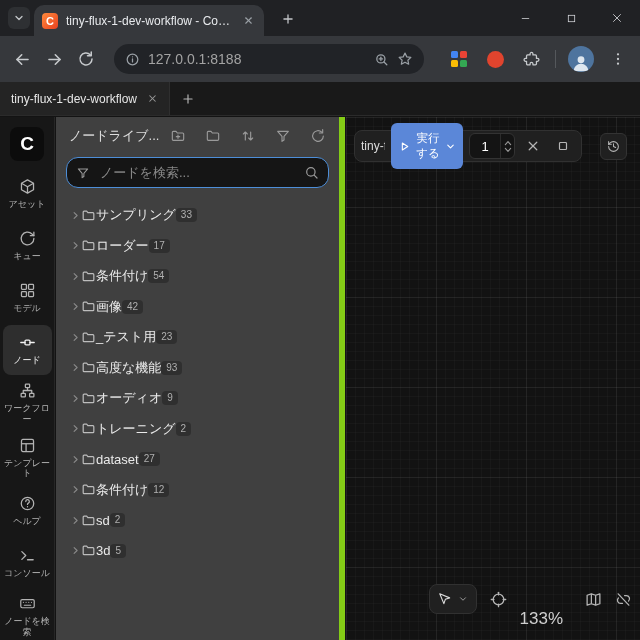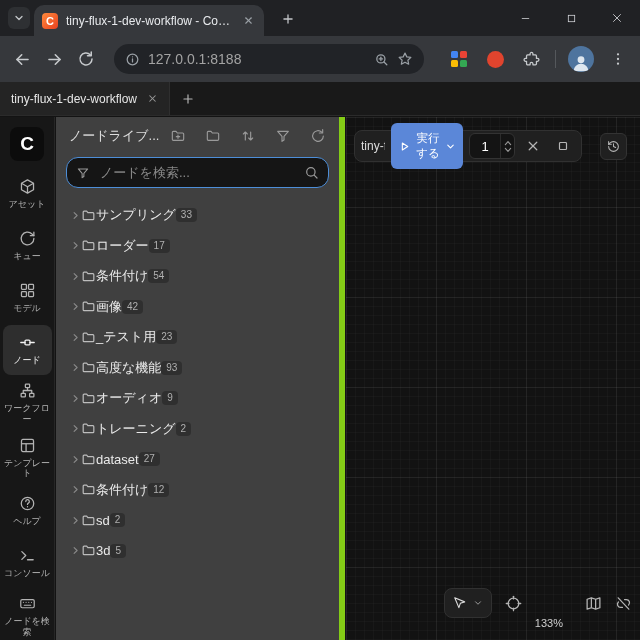--- a/index.html
+++ b/index.html
@@ -97,21 +97,21 @@
   .stepper .num{flex:1;text-align:center;font-size:13px;color:#fff;}
   .stepper .arrows{width:14px;height:100%;display:flex;flex-direction:column;align-items:center;
     justify-content:center;gap:1px;color:#9a9a9a;border-left:1px solid #2c2c2c;}
   .icon-btn{width:24px;height:24px;display:flex;align-items:center;justify-content:center;
     color:#b5b5b5;background:none;border:none;padding:0;flex:none;cursor:pointer;}
   .history-btn{position:absolute;left:254px;top:16px;width:27px;height:27px;border:1px solid #333;
     border-radius:6px;background:#202020;color:#b5b5b5;display:flex;align-items:center;justify-content:center;cursor:pointer;}
   .canvas-bottombar{position:absolute;right:8px;bottom:11px;display:flex;align-items:center;gap:13px;color:#b5b5b5;}
   .tool-pill{height:30px;background:#202020;border:1px solid #313131;border-radius:8px;
     display:flex;align-items:center;padding:0 8px;gap:6px;color:#dcdcdc;}
-  .zoom-label{font-size:11px;color:#cfcfcf;white-space:nowrap;margin-top:40px;}
+  .zoom-label{font-size:17px;color:#cfcfcf;white-space:nowrap;margin-top:40px;}
   .bb-icon{display:flex;align-items:center;justify-content:center;color:#b5b5b5;}
   .grp2{margin-left:9px;}
 </style>
 </head>
 <body>
 
 <div class="window">
 
   <div class="titlebar">
     <div class="tab-search">

